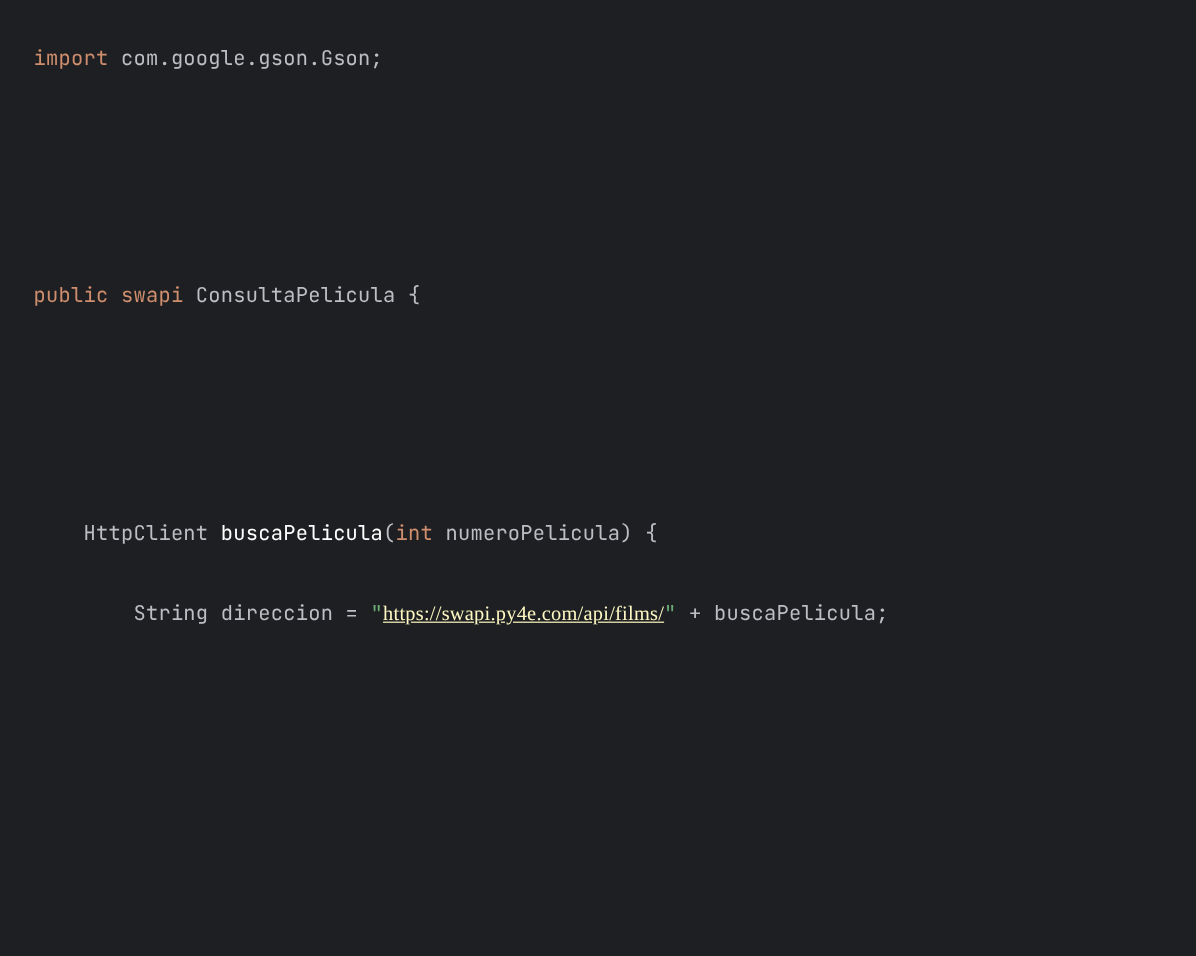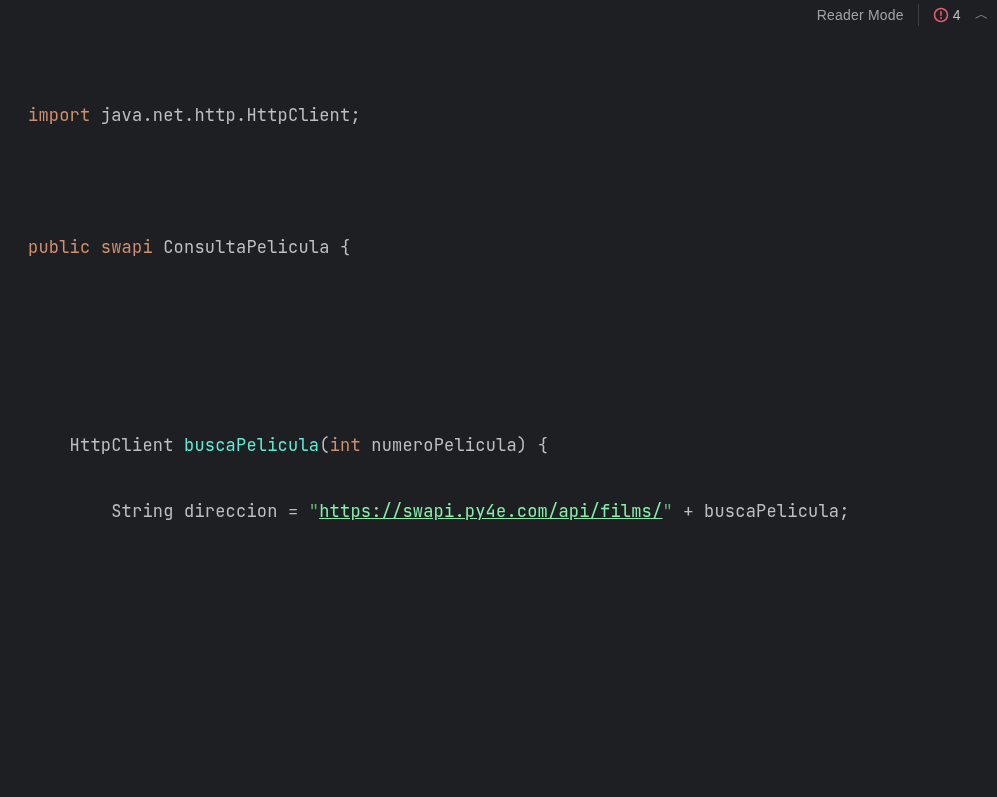--- a/index.html
+++ b/index.html
@@ -45,47 +45,34 @@
     color: #8c8f96;
     font-size: 14px;
   }
   .code-area {
     padding: 0 0 0 28px;
     line-height: 33px;
     white-space: pre;
   }
   .ln { display: block; height: 33px; }
   .kw { color: #cf8e6d; }     
-  .method-decl { color: #5eead4; } 
+  .method-decl { color: #ffffff; } 
   .str { color: #6aab73; }      
-  .str-link { color: #86efac; text-decoration: underline; }
+  .str-link { color: #fef9c3; text-decoration: underline; font-family: Liberation Serif, serif; }
   svg.err-svg { width: 16px; height: 16px; }
 </style>
 </head>
 <body>
 
 <div class="editor-wrap">
 
-  <div class="topbar">
-    <span>Reader Mode</span>
-    <span class="divider"></span>
-    <span class="err-badge">
-      <svg class="err-svg" viewBox="0 0 16 16">
-        <circle cx="8" cy="8" r="6.5" fill="none" stroke="#e55b6c" stroke-width="1.6"></circle>
-        <circle cx="8" cy="11" r="1" fill="#e55b6c"></circle>
-        <rect x="7.2" y="4" width="1.6" height="5" rx="0.8" fill="#e55b6c"></rect>
-      </svg>
-      <span class="count">4</span>
-    </span>
-    <span class="chev">︿</span>
-  </div>
 
   <div class="code-area">
+<span class="ln"><span class="kw">import</span><span> com.google.gson.Gson;</span></span>
 <span class="ln"></span>
-<span class="ln"><span class="kw">import</span><span> java.net.http.HttpClient;</span></span>
 <span class="ln"></span>
 <span class="ln"><span class="kw">public</span> <span class="kw">swapi</span><span> ConsultaPelicula {</span></span>
 <span class="ln"></span>
 <span class="ln"></span>
 <span class="ln">    <span>HttpClient </span><span class="method-decl">buscaPelicula</span><span>(</span><span class="kw">int</span><span> numeroPelicula) {</span></span>
 <span class="ln"><span>        </span><span>String direccion = </span><span class="str">"</span><span class="str-link">https://swapi.py4e.com/api/films/</span><span class="str">"</span><span> + buscaPelicula;</span></span>
 
 
 
 

